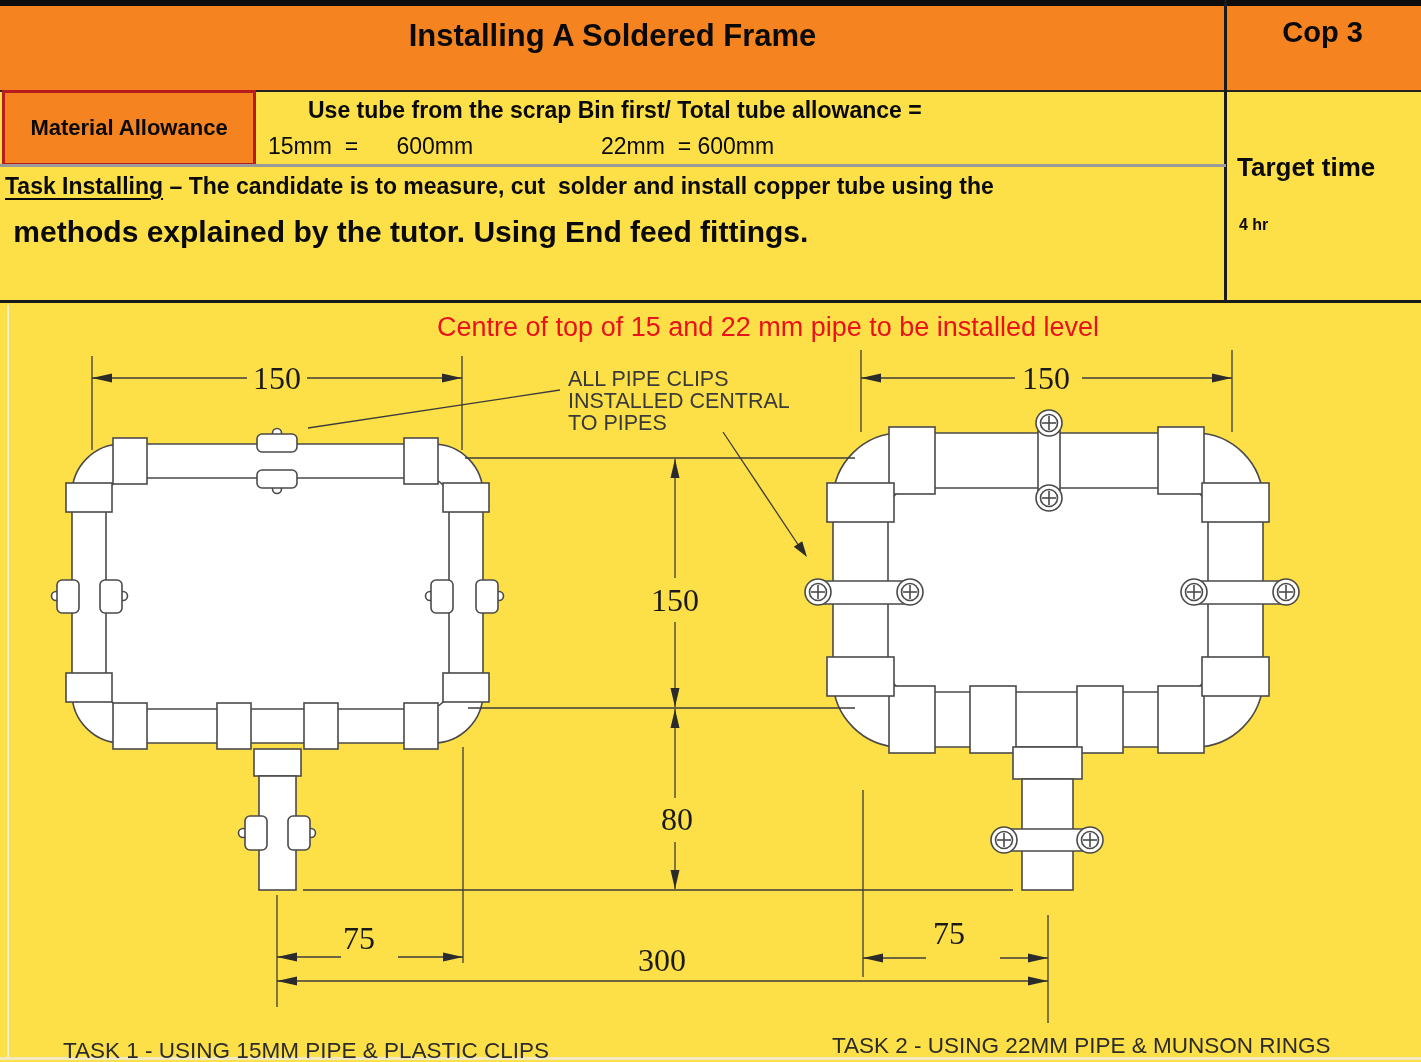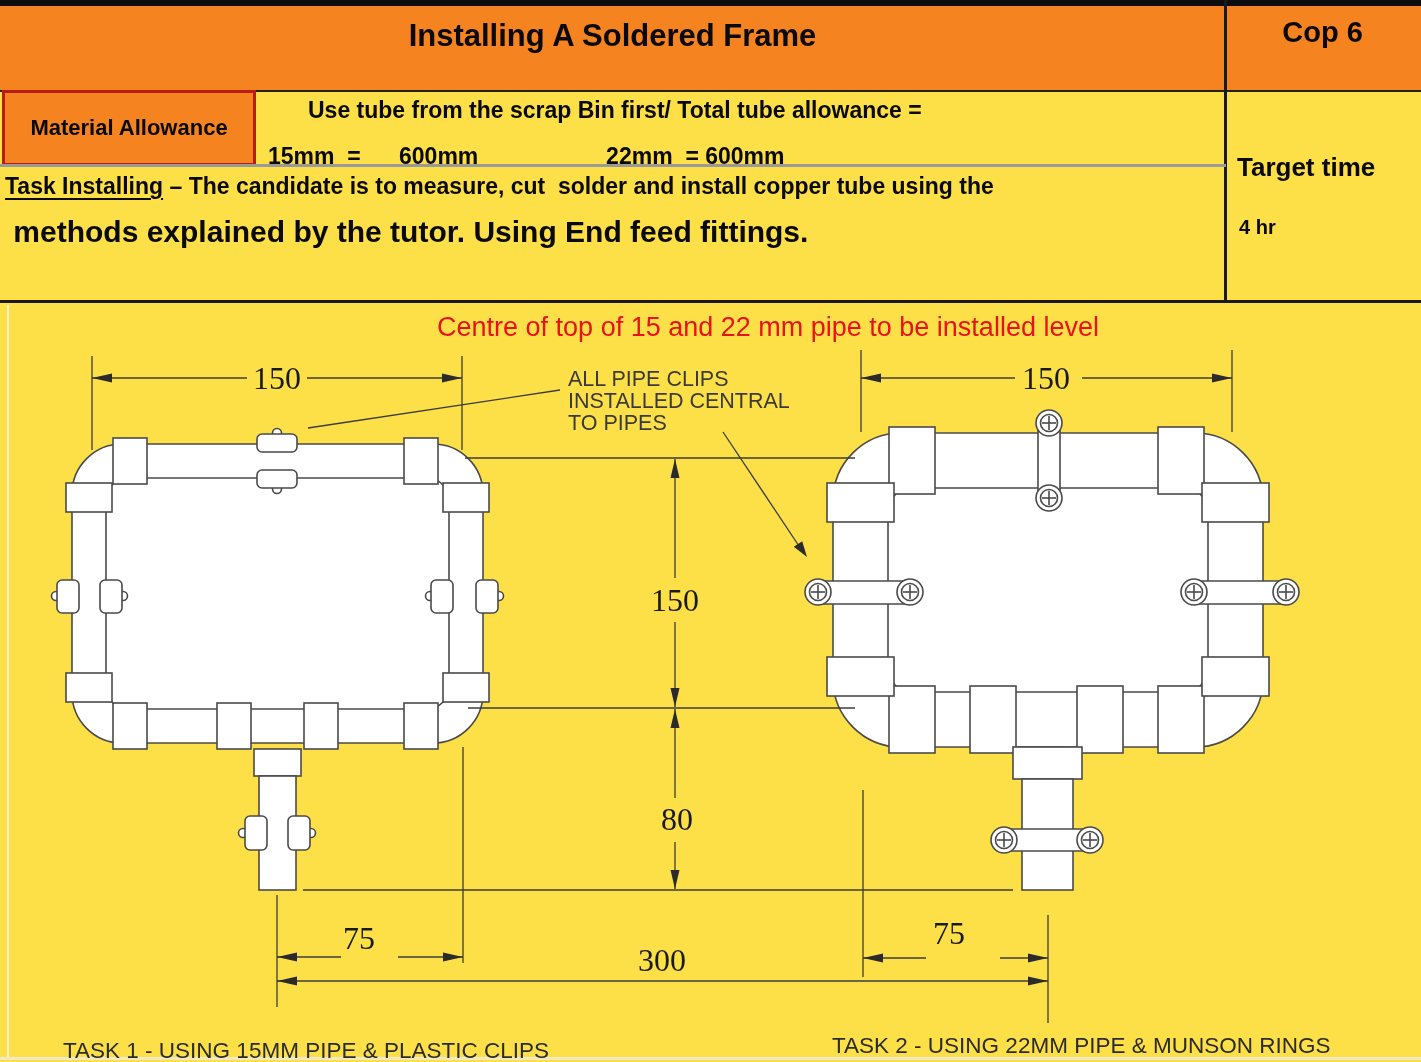--- a/index.html
+++ b/index.html
@@ -8,47 +8,47 @@
   .abs{position:absolute;}
   .pre{white-space:pre;}
   #topbar{left:0;top:0;width:1421px;height:6px;background:#0d0d0d;}
   #orangeband{left:0;top:6px;width:1421px;height:84px;background:#F5831F;border-bottom:2px solid #222;}
   #divider{left:1224px;top:0;width:3px;height:303px;background:#1a1a1a;}
   #title{left:0;top:18px;width:1225px;text-align:center;font-size:31px;font-weight:bold;}
   #cop{left:1227px;top:16px;width:191px;text-align:center;font-size:29px;font-weight:bold;}
   #matcell{left:2px;top:90px;width:248px;height:70px;background:#F5831F;border:3px solid #b91c1c;
            display:flex;align-items:center;justify-content:center;font-size:22px;font-weight:bold;}
   #allow1{left:268px;top:97px;font-size:23px;font-weight:bold;margin-left:40px;}
-  #allow2{left:268px;top:143px;font-size:23px;font-weight:bold;}
+  #allow2{left:268px;top:133px;font-size:23px;font-weight:normal;}
   #grayline{left:0;top:164px;width:1226px;height:3px;background:#9a9a9a;}
   #task1line{left:5px;top:173px;font-size:23px;font-weight:bold;}
   #task2line{left:5px;top:215px;font-size:30px;font-weight:bold;}
   #tasklabel{text-decoration:underline;text-underline-offset:4px;}
   #reminder{left:5px;top:246px;font-size:23px;font-weight:bold;color:#E8121A;
             text-decoration:underline;text-underline-offset:5px;}
   #headerbottom{left:0;top:300px;width:1421px;height:3px;background:#1a1a1a;}
   #targettime{left:1237px;top:152px;font-size:26px;font-weight:bold;}
-  #targetval{left:1239px;top:216px;font-size:20px;font-weight:bold;}
+  #targetval{left:1239px;top:216px;font-size:16px;font-weight:bold;}
   #leftedge{left:7px;top:305px;width:2px;height:753px;background:#f5eecb;}
   #bottomedge{left:0;top:1057px;width:1421px;height:3px;background:#f0e9c2;}
   svg text{user-select:none;}
   .dimtxt{font-family:"Liberation Serif",serif;font-size:32px;fill:#1a1a1a;}
   .notetxt{font-family:"Liberation Sans",sans-serif;font-size:21.5px;fill:#3a3a3a;}
   .captxt{font-family:"Liberation Sans",sans-serif;font-size:22.5px;fill:#2b2b2b;}
   .rednote{font-family:"Liberation Sans",sans-serif;font-size:27px;fill:#E8121A;}
 </style>
 </head>
 <body>
 
 <div id="page">
 
   <div class="abs" id="topbar"></div>
   <div class="abs" id="orangeband"></div>
   <div class="abs" id="title">Installing A Soldered Frame</div>
-  <div class="abs" id="cop">Cop 6</div>
+  <div class="abs" id="cop">Cop 3</div>
   <div class="abs" id="divider"></div>
   <div class="abs" id="matcell">
     <span>Material Allowance</span>
   </div>
   <div class="abs pre" id="allow1">Use tube from the scrap Bin first/ Total tube allowance =</div>
   <div class="abs pre" id="allow2">15mm  =      600mm                    22mm  = 600mm</div>
   <div class="abs" id="grayline"></div>
   <div class="abs pre" id="task1line"><span id="tasklabel">Task Installing</span><span> – The candidate is to measure, cut  solder and install copper tube using the</span></div>
   <div class="abs pre" id="task2line"> methods explained by the tutor. Using End feed fittings.</div>
   <div class="abs" id="targettime">Target time</div>

